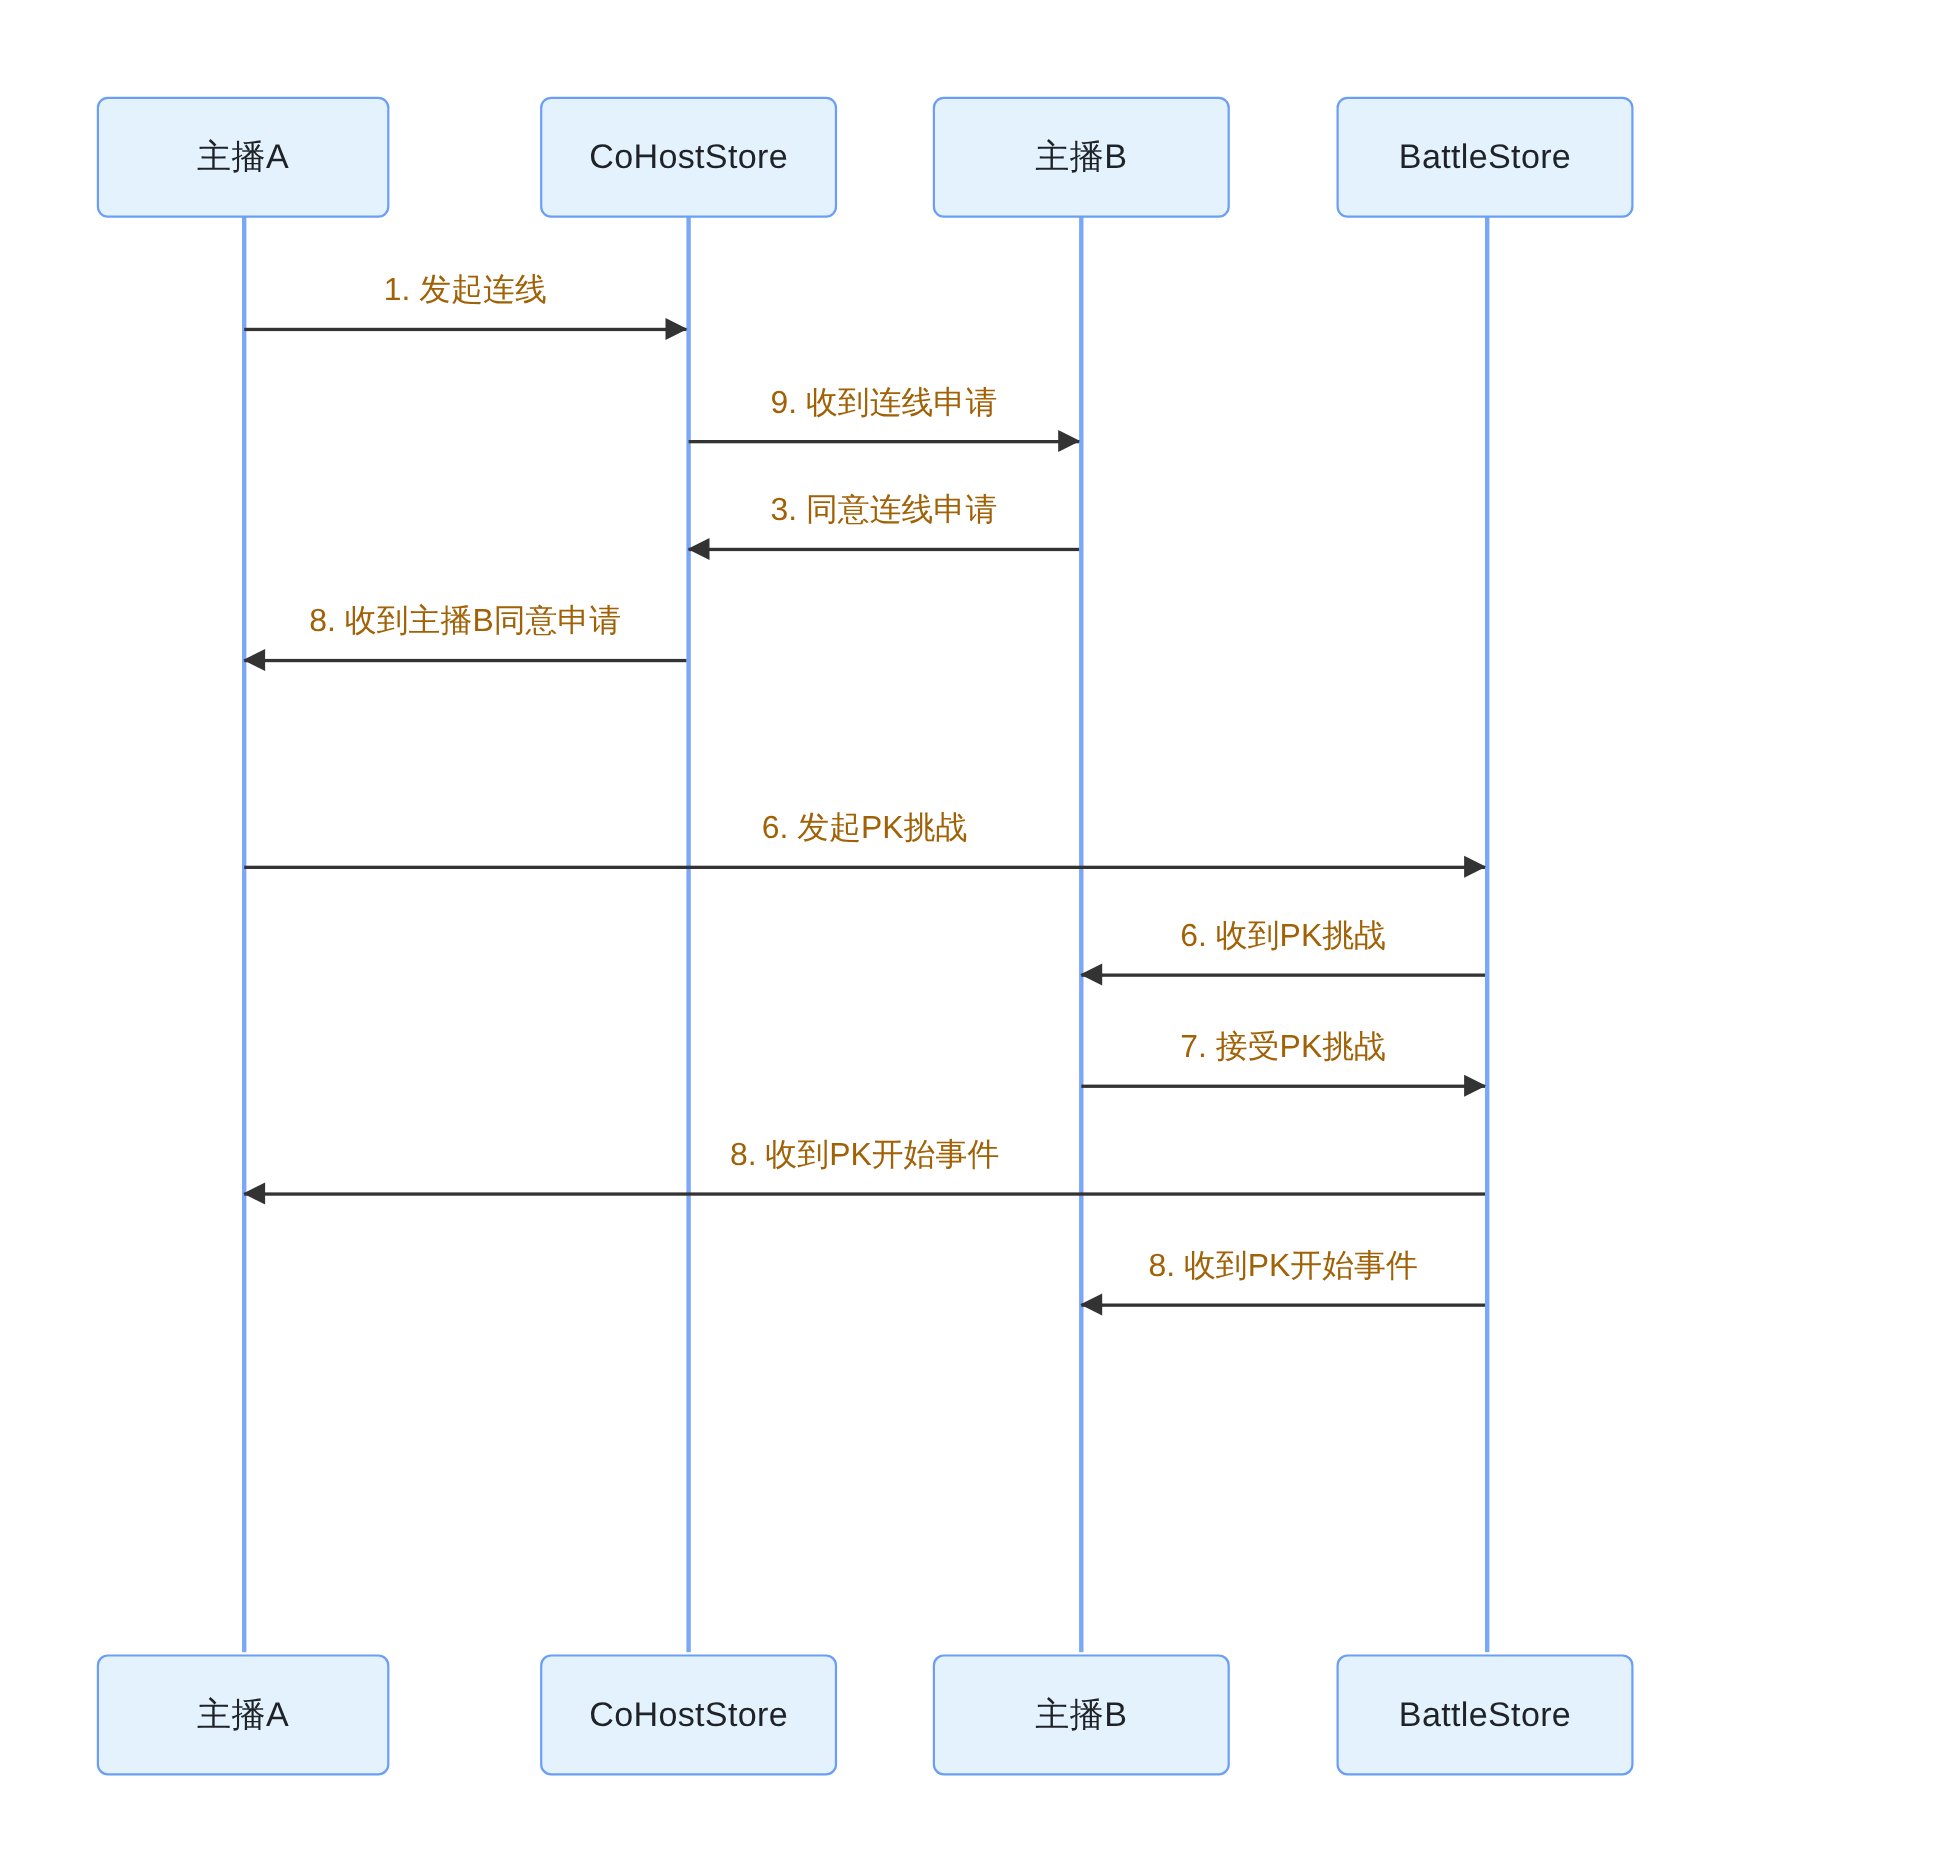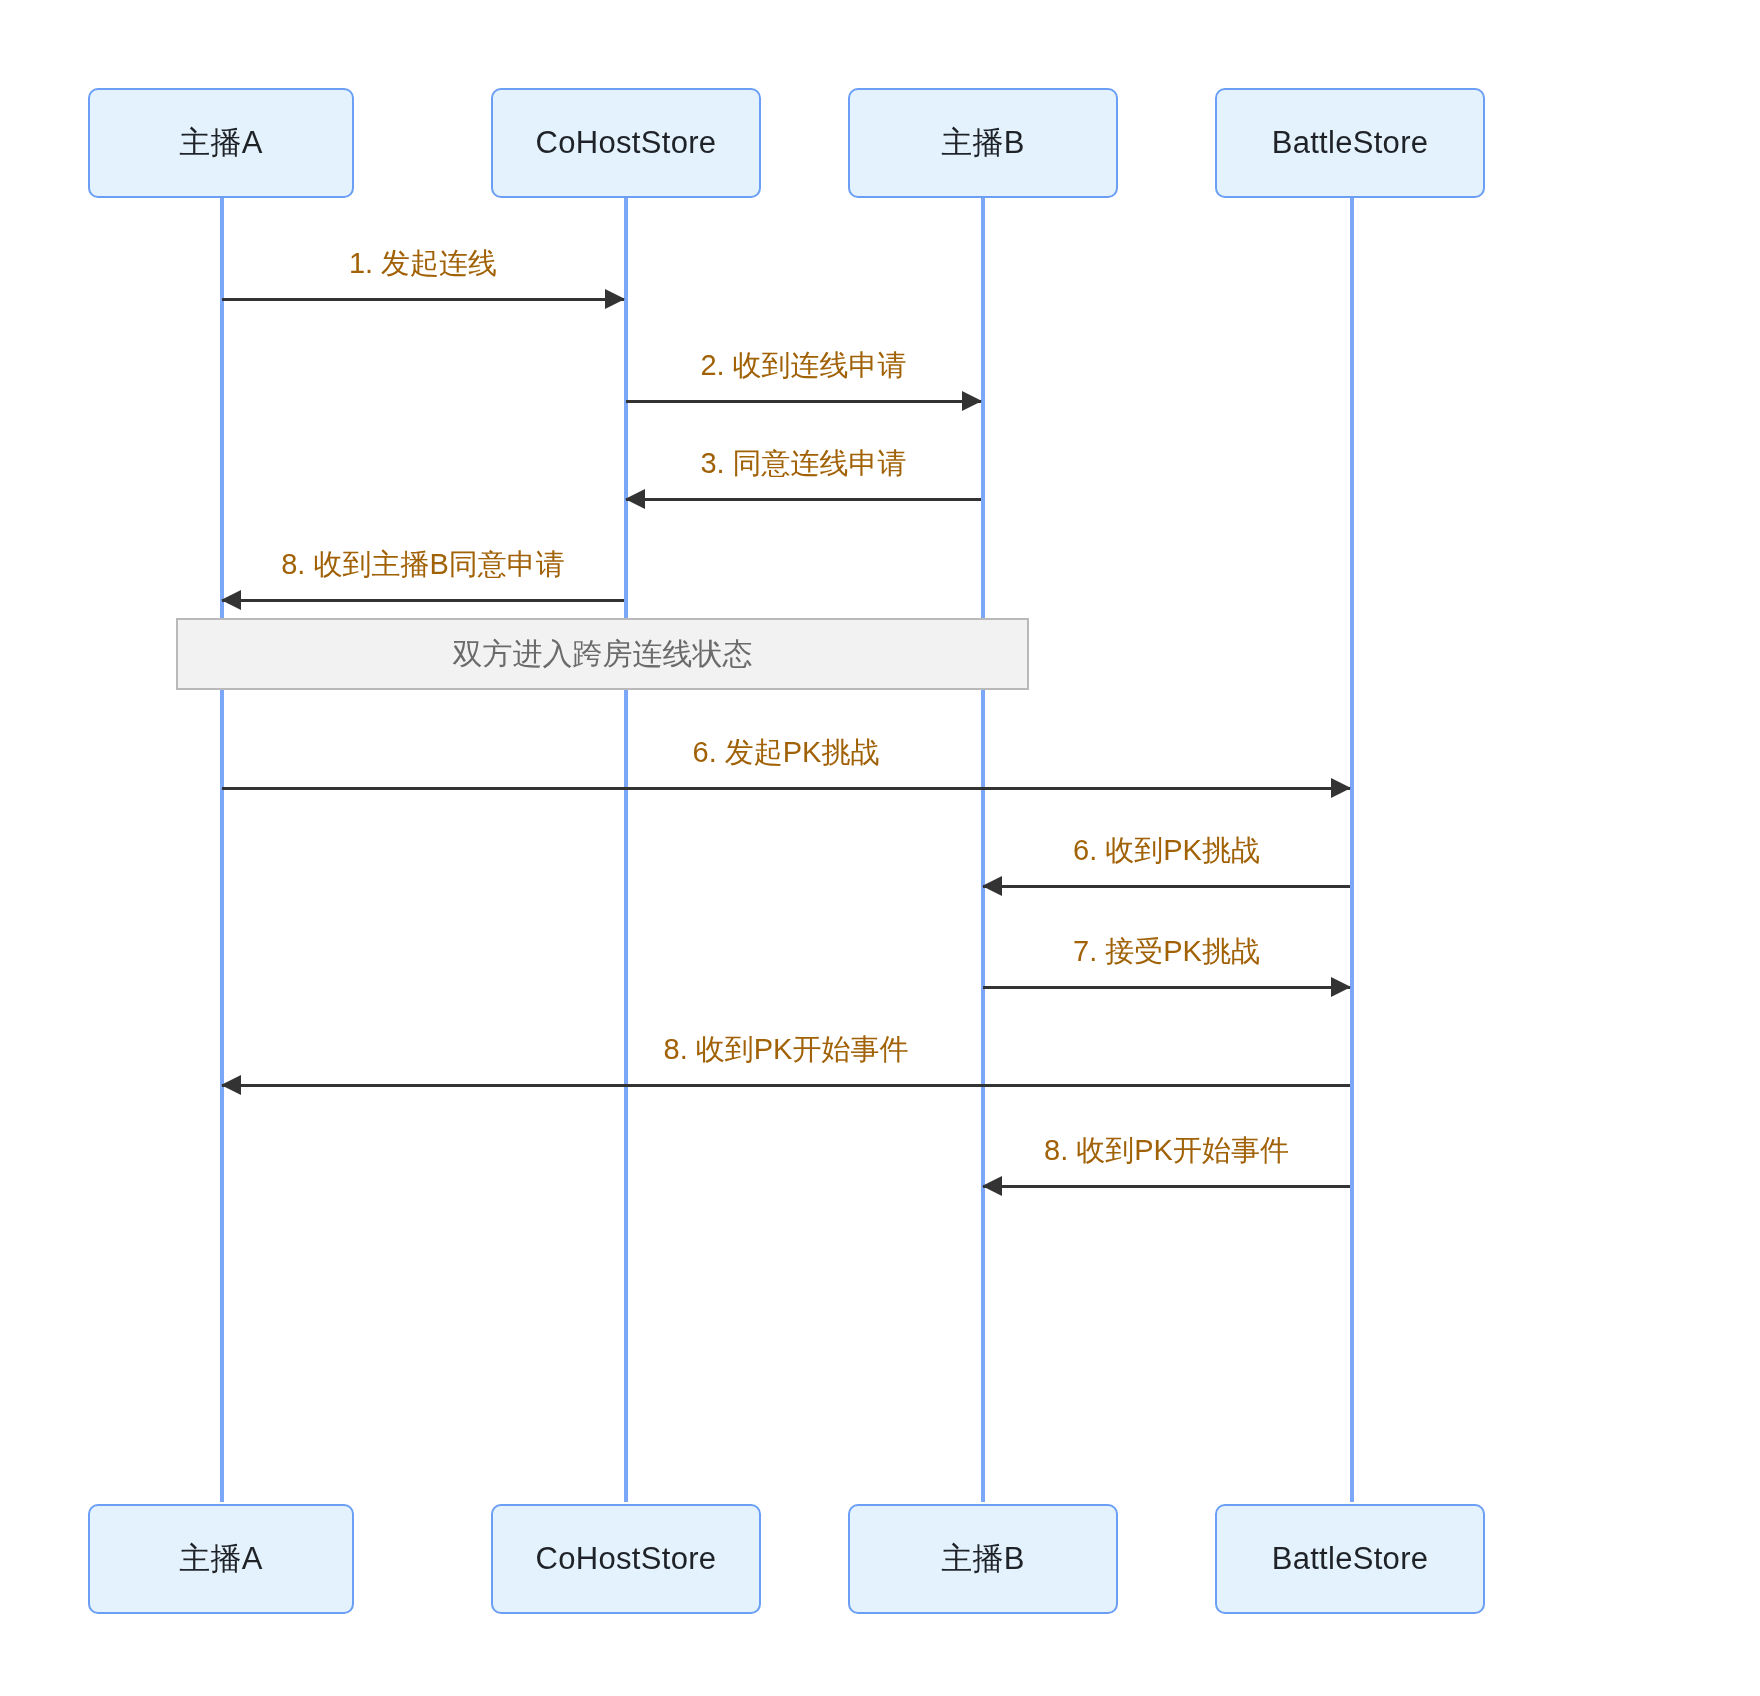--- a/index.html
+++ b/index.html
@@ -116,40 +116,37 @@
     <span>BattleStore</span>
   </div>
 
   <div class="msg to-right" style="left:222px; width:402px; top:298px;">
     <div class="label">1. 发起连线</div>
     <div class="line"></div>
     <div class="head"></div>
   </div>
 
   <div class="msg to-right" style="left:626px; width:355px; top:400px;">
-    <div class="label">2. 收到连线申请</div>
+    <div class="label">9. 收到连线申请</div>
     <div class="line"></div>
     <div class="head"></div>
   </div>
 
   <div class="msg to-left" style="left:626px; width:355px; top:498px;">
     <div class="label">3. 同意连线申请</div>
     <div class="line"></div>
     <div class="head"></div>
   </div>
 
   <div class="msg to-left" style="left:222px; width:402px; top:599px;">
     <div class="label">8. 收到主播B同意申请</div>
     <div class="line"></div>
     <div class="head"></div>
   </div>
 
-  <div class="note" style="left:176px; top:618px; width:853px; height:72px;">
-    <span>双方进入跨房连线状态</span>
-  </div>
 
   <div class="msg to-right" style="left:222px; width:1128px; top:787px;">
     <div class="label">6. 发起PK挑战</div>
     <div class="line"></div>
     <div class="head"></div>
   </div>
 
   <div class="msg to-left" style="left:983px; width:367px; top:885px;">
     <div class="label">6. 收到PK挑战</div>
     <div class="line"></div>

